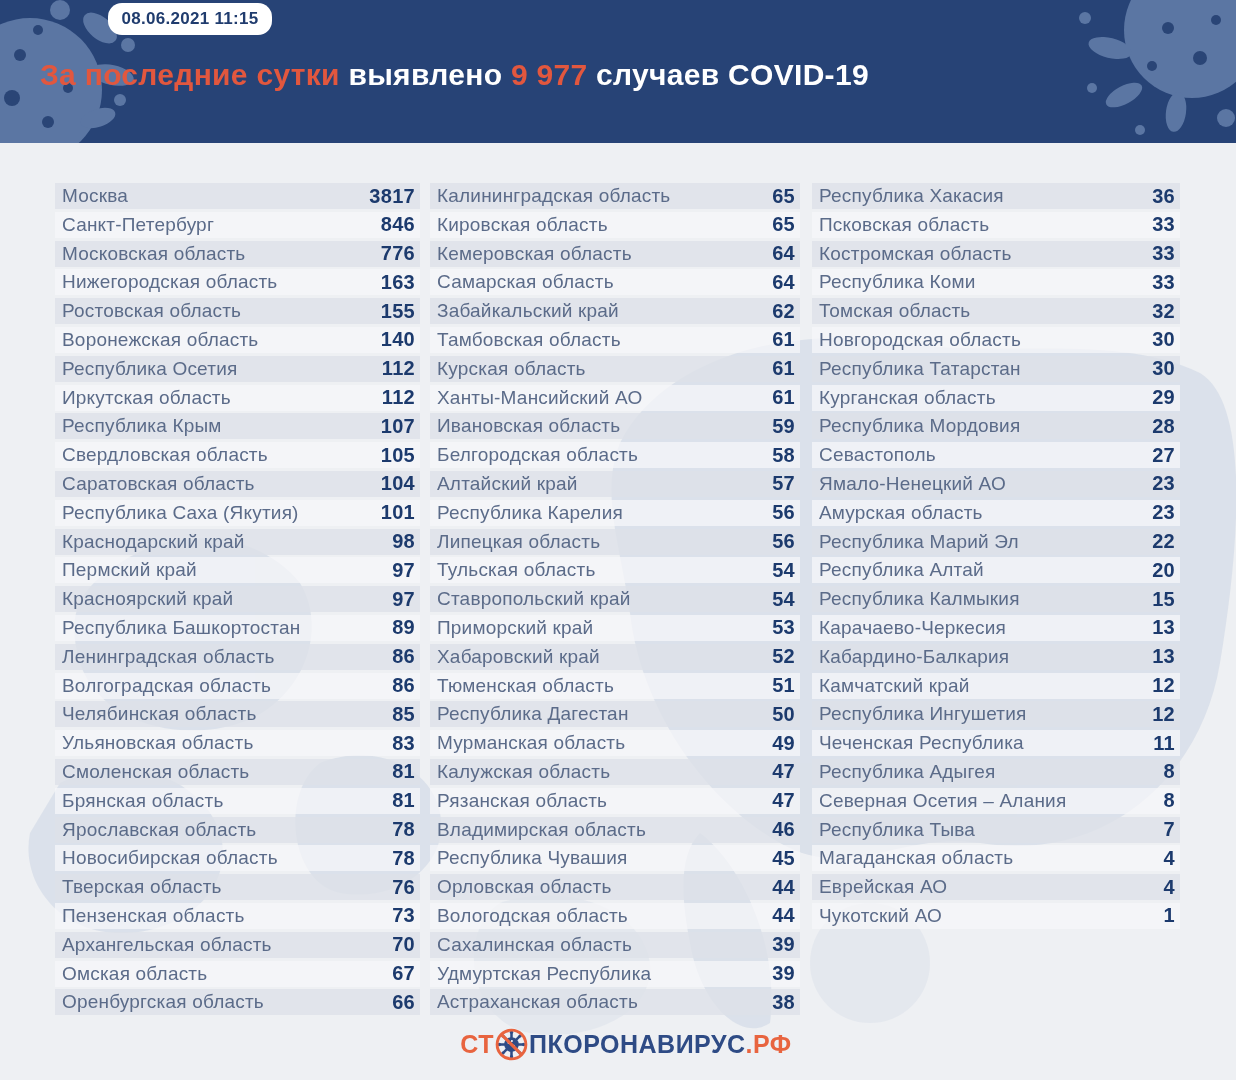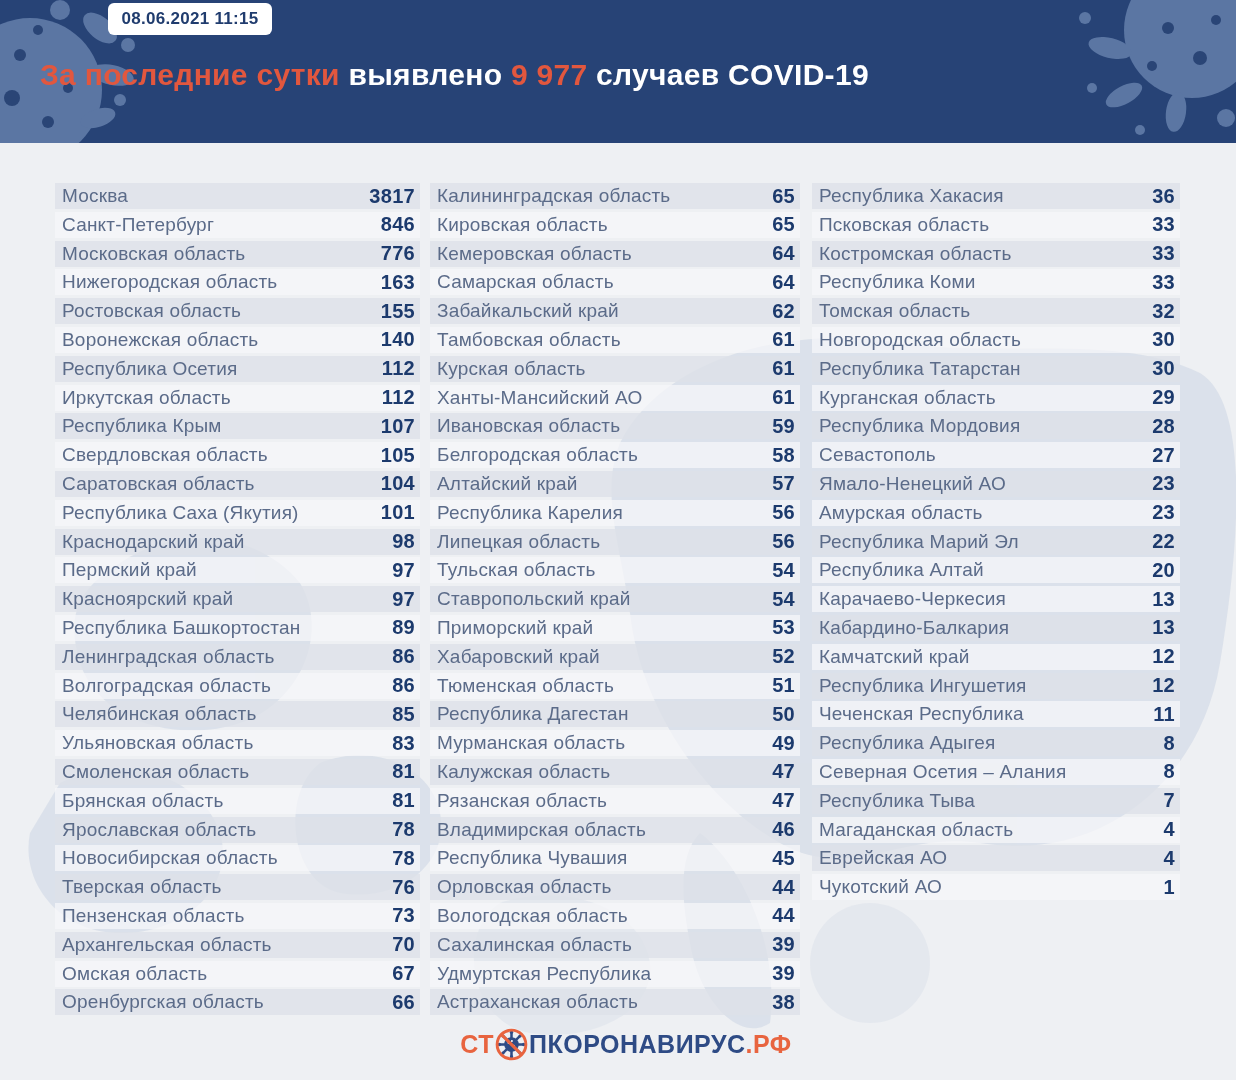--- a/index.html
+++ b/index.html
@@ -9,21 +9,21 @@
     font-family:"Liberation Sans", sans-serif;
   }
   
   .header {
     position:absolute; top:0; left:0; width:1236px; height:143px;
     background:#274376; overflow:hidden;
   }
   .header-deco { position:absolute; top:0; left:0; }
   .date-badge {
     position:absolute; top:3px; left:108px; width:164px; height:32px;
-    background:#ffffff; border-radius:6px;
+    background:#ffffff; border-radius:14px;
     display:flex; align-items:center; justify-content:center;
     color:#203c6e; font-weight:700; font-size:17px; letter-spacing:.3px;
     z-index:3;
   }
   .headline {
     position:absolute; top:58px; left:40px; z-index:3;
     font-size:30px; font-weight:700; color:#ffffff;
     letter-spacing:.3px; white-space:nowrap;
   }
   .headline .accent { color:#e2573e; }
@@ -407,20 +407,24 @@
         <span class="value">23</span>
       </div>
       <div class="row row-dark">
         <span class="region">Республика Марий Эл</span>
         <span class="value">22</span>
       </div>
       <div class="row row-light">
         <span class="region">Республика Алтай</span>
         <span class="value">20</span>
       </div>
+      <div class="row row-dark">
+        <span class="region">Республика Калмыкия</span>
+        <span class="value">15</span>
+      </div>
       <div class="row row-light">
         <span class="region">Карачаево-Черкесия</span>
         <span class="value">13</span>
       </div>
       <div class="row row-dark">
         <span class="region">Кабардино-Балкария</span>
         <span class="value">13</span>
       </div>
       <div class="row row-light">
         <span class="region">Камчатский край</span>

